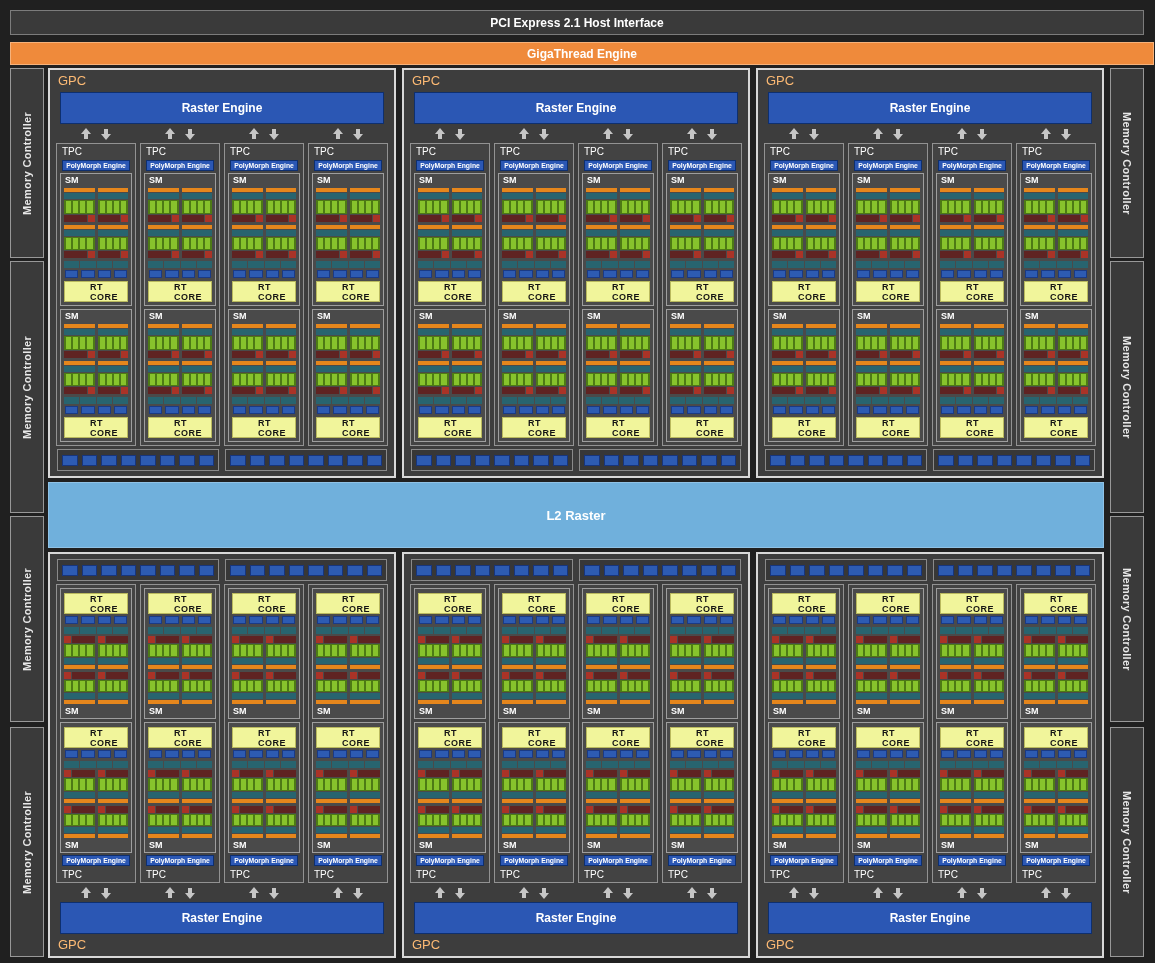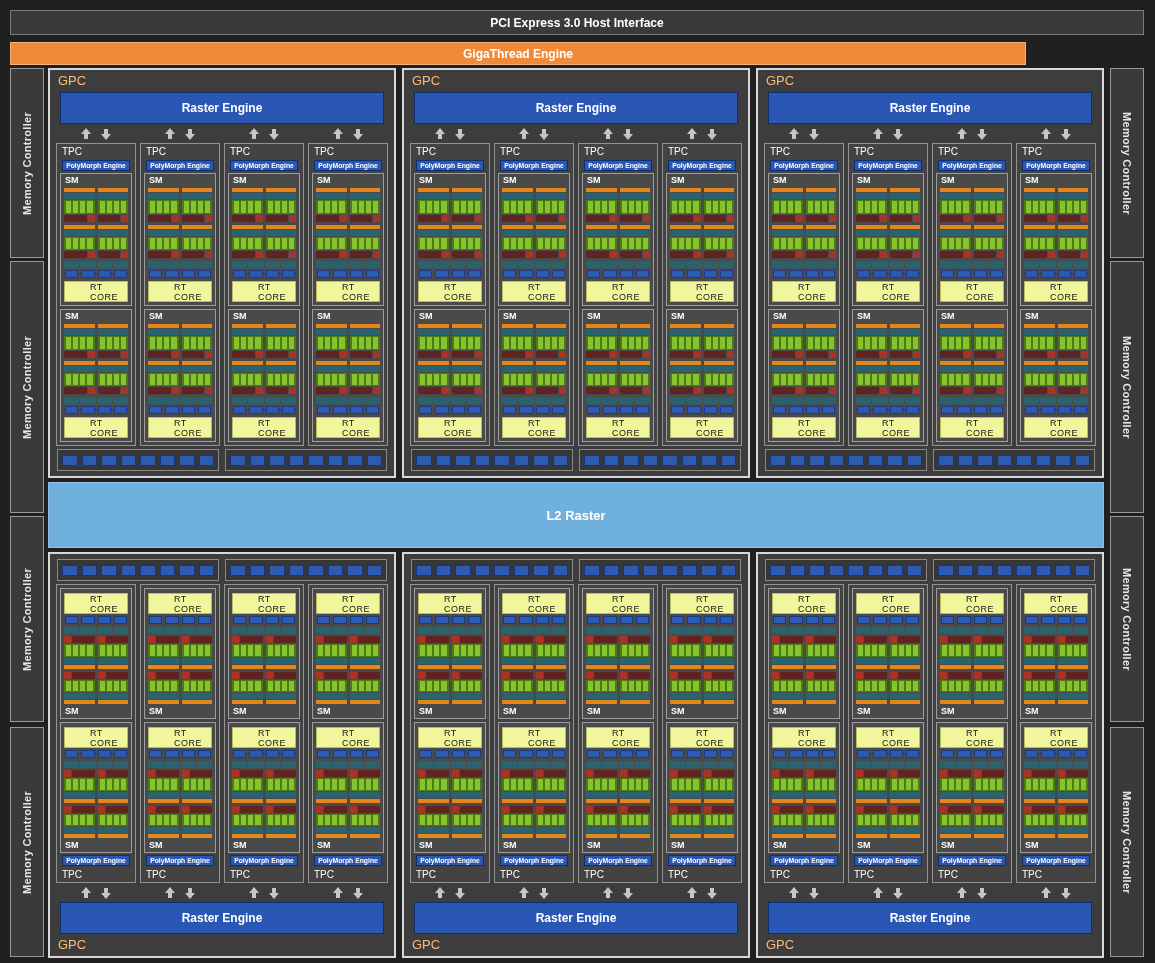--- a/index.html
+++ b/index.html
@@ -5,21 +5,21 @@
   * { box-sizing: border-box; margin: 0; padding: 0; }
   html,body { background:#202020; }
   body { width:1155px; height:963px; font-family:"Liberation Sans", sans-serif; }
   #app { position:relative; width:1155px; height:963px; background:#202020; overflow:hidden; }
 
   
   .pci { position:absolute; left:10px; top:10px; width:1134px; height:25px;
          background:#3a3a3a; border:1px solid #7c7c7c;
          display:flex; align-items:center; justify-content:center; }
   .pci span { color:#fff; font-weight:bold; font-size:12px; }
-  .giga { position:absolute; left:10px; top:42px; width:1016px; height:23px;
+  .giga { position:absolute; left:10px; top:42px; width:1144px; height:23px;
           background:#ef8a3b; border:1px solid #f6b27b;
           display:flex; align-items:center; justify-content:center; }
   .giga span { color:#fff; font-weight:bold; font-size:12px; }
 
   
   .mc-box { position:absolute; width:34px; background:#3a3a3a; border:1px solid #989898;
             display:flex; align-items:center; justify-content:center; }
   .mc-label { color:#e8e8e8; font-weight:bold; font-size:11px; letter-spacing:.3px;
               writing-mode:vertical-rl; white-space:nowrap; }
   .mc-left .mc-label { transform:rotate(180deg); }
@@ -86,28 +86,28 @@
   .mirror .mb { flex-direction:row-reverse; }
   .mbar { flex:1; background:#5f2322; }
   .rsq { width:7px; background:#aa3327; }
 
   .teal-wide { height:7px; flex:0 0 auto; display:flex; gap:1px; margin-top:1px; }
   .tseg { flex:1; background:#28646f; }
   .blue-row { height:8px; flex:0 0 auto; display:flex; gap:3px; padding:0 1px; }
   .bseg { flex:1; background:#2d5bb2; border:1px solid #1a3a85; }
   .rt { height:21px; flex:0 0 auto; background:#f1f59b; border:1px solid #b9b95e; margin-top:1px;
         display:flex; align-items:center; justify-content:center; }
-  .rt span { color:#141414; font-weight:normal; font-size:9px; letter-spacing:.5px;padding-left:25px; }
+  .rt span { color:#141414; font-weight:bold; font-size:9px; letter-spacing:.5px;padding-left:25px; }
 </style>
 </head>
 <body>
 
 <div id="app">
   <div class="pci">
-    <span>PCI Express 3.0 Host Interface</span>
+    <span>PCI Express 2.1 Host Interface</span>
   </div>
   <div class="giga">
     <span>GigaThread Engine</span>
   </div>
 
   <div class="mc-col mc-left">
       <div class="mc-box mc-left" style="left: 10px; top: 68px; height: 190px;">
         <span class="mc-label">Memory Controller</span>
       </div>
       <div class="mc-box mc-left" style="left: 10px; top: 261px; height: 252px;">

